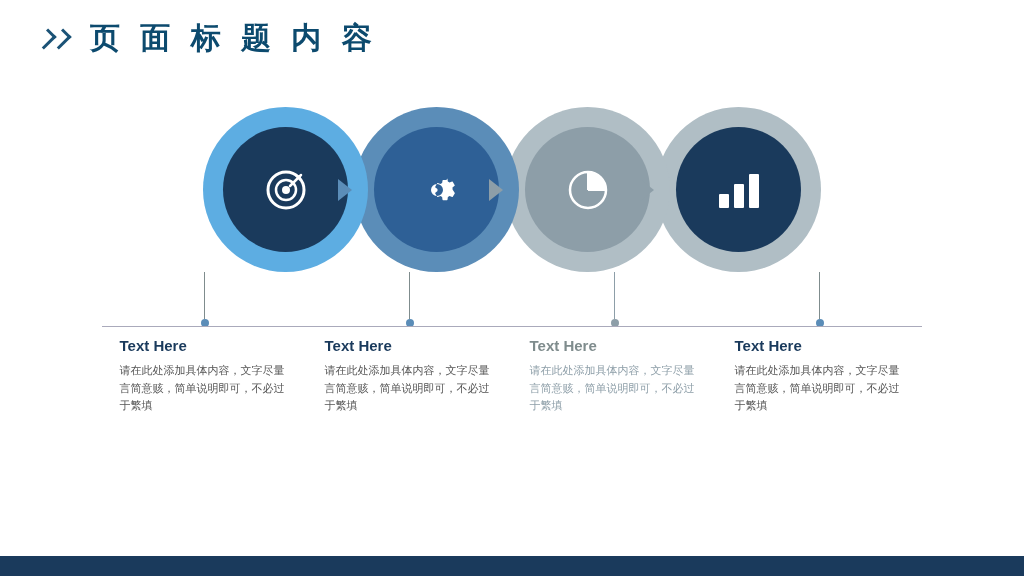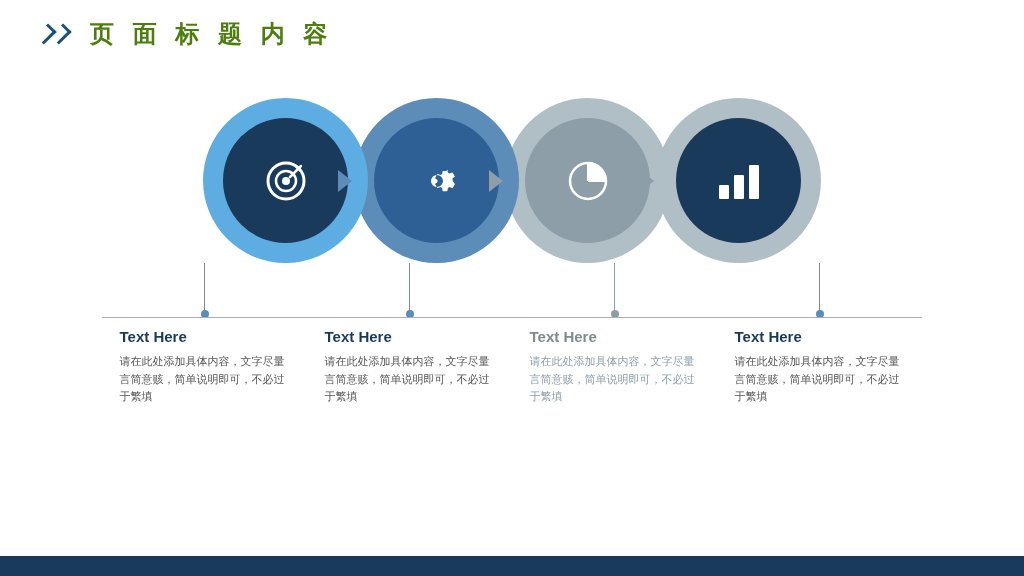--- a/index.html
+++ b/index.html
@@ -13,23 +13,23 @@
     }
 
     
     .header {
       display: flex;
       align-items: center;
       padding: 18px 40px;
       gap: 12px;
     }
     .page-title {
-      font-size: 24px;
+      font-size: 30px;
       font-weight: 600;
-      color: #4d7c0f;
+      color: #0c4a6e;
       letter-spacing: 6px;
     }
 
     
     .main {
       display: flex;
       flex-direction: column;
       align-items: center;
       padding: 10px 60px 0;
     }

